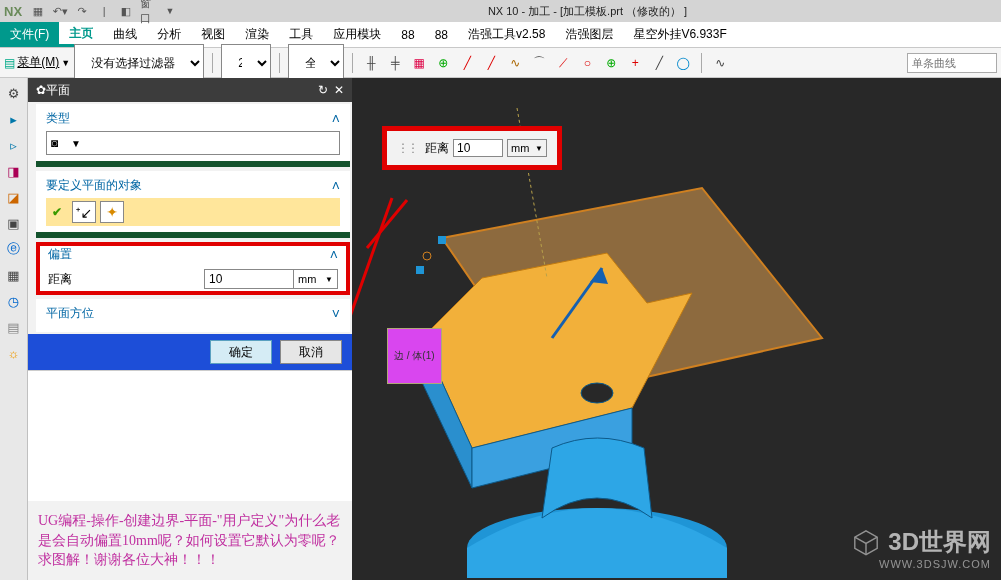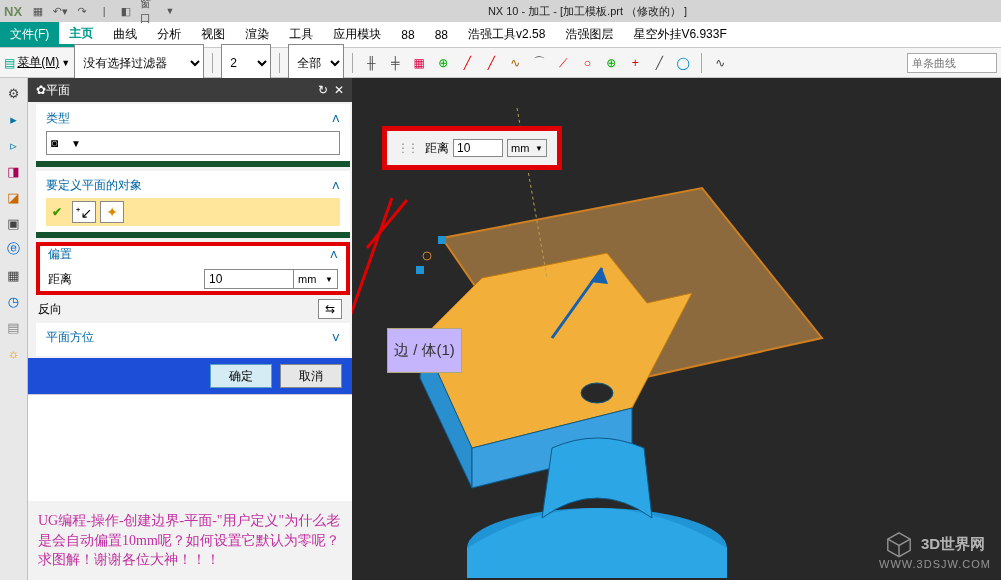--- a/index.html
+++ b/index.html
@@ -13,21 +13,21 @@
 .titlebar .title-text { flex: 1; text-align: center; color: #222; }
 
 
 .menubar { height: 26px; background: #fff; border-bottom: 1px solid #c8c8c8; display: flex; align-items: stretch; font-size: 12px; }
 .menubar .menu-item { padding: 0 10px; display: flex; align-items: center; cursor: pointer; }
 .menubar .menu-item.active { background: #fff; border-bottom: 3px solid #00998c; color: #00998c; font-weight: bold; }
 .menubar .menu-item.file { background: #00998c; color: #ffffff; }
 
 
 .toolbar { height: 30px; background: #f5f5f5; border-bottom: 1px solid #c8c8c8; display: flex; align-items: center; padding: 0 4px; gap: 4px; font-size: 12px; }
-.toolbar select, .toolbar .combo { height: 38px; border: 1px solid #888; background: #fff; font-size: 12px; padding: 0 4px; }
+.toolbar select, .toolbar .combo { height: 38px; border: 1px solid #888; background: #fff; font-size: 12px; padding: 0 12px; }
 .toolbar .sep { width: 1px; height: 20px; background: #aaa; margin: 0 4px; }
 .tool-icon { width: 20px; height: 20px; display: inline-flex; align-items: center; justify-content: center; color: #444; cursor: pointer; }
 .search-box { margin-left: auto; width: 90px; height: 20px; border: 1px solid #aaa; font-size: 11px; padding: 0 4px; color: #999; }
 .toolmenu { display: inline-flex; align-items: center; gap: 2px; }
 
 
 .main { display: flex; height: calc(580px - 22px - 26px - 30px); }
 .left-strip { width: 28px; background: #e8e8e8; border-right: 1px solid #c0c0c0; display: flex; flex-direction: column; align-items: center; gap: 8px; padding-top: 6px; }
 .left-strip .ls-icon { width: 18px; height: 18px; display: flex; align-items: center; justify-content: center; font-size: 13px; color: #444; cursor: pointer; }
 
@@ -64,26 +64,26 @@
 .dialog-buttons button.ok { border: 1px solid #5aa0c0; background: #d5ecf5; }
 
 .annotation { padding: 10px; color: #c030a0; font-size: 14px; line-height: 1.4; font-family: "SimSun", serif; }
 
 .viewport { flex: 1; background: #282828; position: relative; }
 .float-box { position: absolute; left: 30px; top: 48px; border: 5px solid #e00000; background: #f2f2f2; padding: 8px 10px; display: flex; align-items: center; gap: 4px; font-size: 12px; }
 .float-box .grip { color: #888; letter-spacing: -2px; margin-right: 4px; }
 .float-box input { width: 50px; height: 18px; border: 1px solid #888; padding: 0 3px; font-size: 12px; }
 .float-box .unit { width: 40px; height: 18px; border: 1px solid #888; display: inline-flex; align-items: center; justify-content: space-between; padding: 0 3px; font-size: 11px; }
 
-.edge-label { position: absolute; left: 35px; top: 250px; background: #c4b5fd; border: 1px solid #b0a878; padding: 12px 6px; font-size: 15px; color: #333; }
+.edge-label { position: absolute; left: 35px; top: 250px; background: #d946ef; border: 1px solid #b0a878; padding: 20px 6px; font-size: 10px; color: #333; }
 
 .arrow-red { position: absolute; left: 0; top: 110px; width: 340px; height: 260px; pointer-events: none; }
 
 .watermark { position: absolute; right: 10px; bottom: 10px; text-align: right; opacity: 0.65; }
-.watermark .wm-top { color: #fff; font-size: 15px; font-weight: bold; display: flex; align-items: center; gap: 8px; justify-content: center; }
+.watermark .wm-top { color: #fff; font-size: 24px; font-weight: bold; display: flex; align-items: center; gap: 8px; justify-content: space-between; }
 .watermark .wm-url { color: #ccc; font-size: 11px; letter-spacing: 1px; }
 .wm-cube { width: 28px; height: 28px; display: inline-block; }
 
 svg.model { position: absolute; left: 0; top: 0; }
 </style>
 </head>
 <body>
 
 <div class="titlebar">
   <span class="nxlogo">NX</span>
@@ -201,24 +201,20 @@
       </div>
       <div class="offset-row">
         <span class="lbl">距离</span>
         <input value="10" style="">
         <span class="unit">
             <span>mm</span>
             <span style="font-size:8px">▼</span>
           </span>
       </div>
     </div>
-    <div class="reverse-row">
-      <span style="flex:1">反向</span>
-      <span class="rev-btn">⇆</span>
-    </div>
 
     <div class="section" style="border-bottom:none">
       <div class="section-head">
         <span>平面方位</span>
         <span class="caret">˅</span>
       </div>
     </div>
 
     <div class="dialog-buttons">
       <button class="ok">确定</button>

